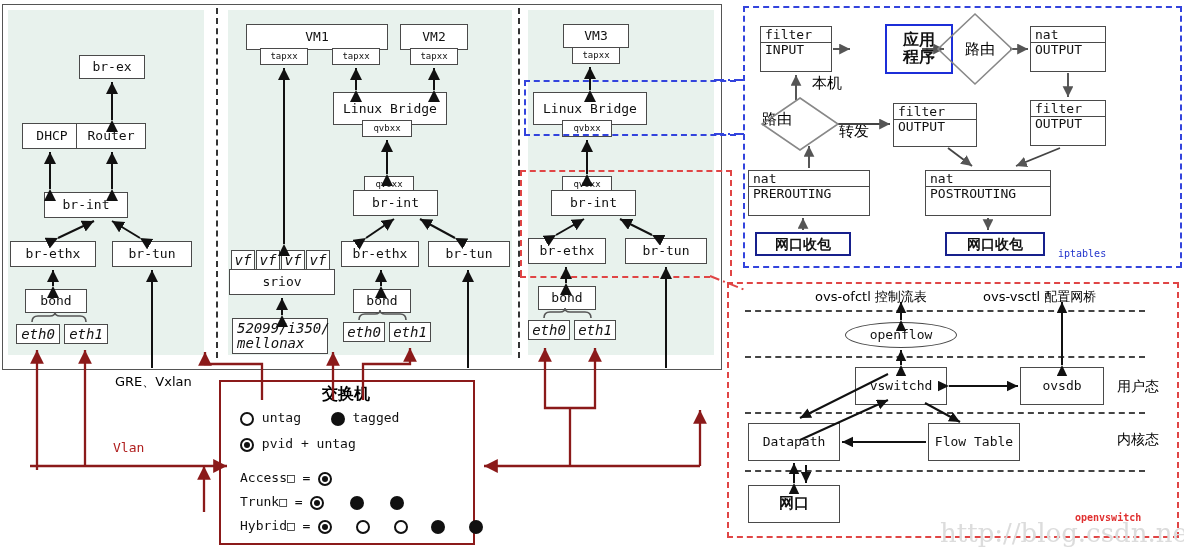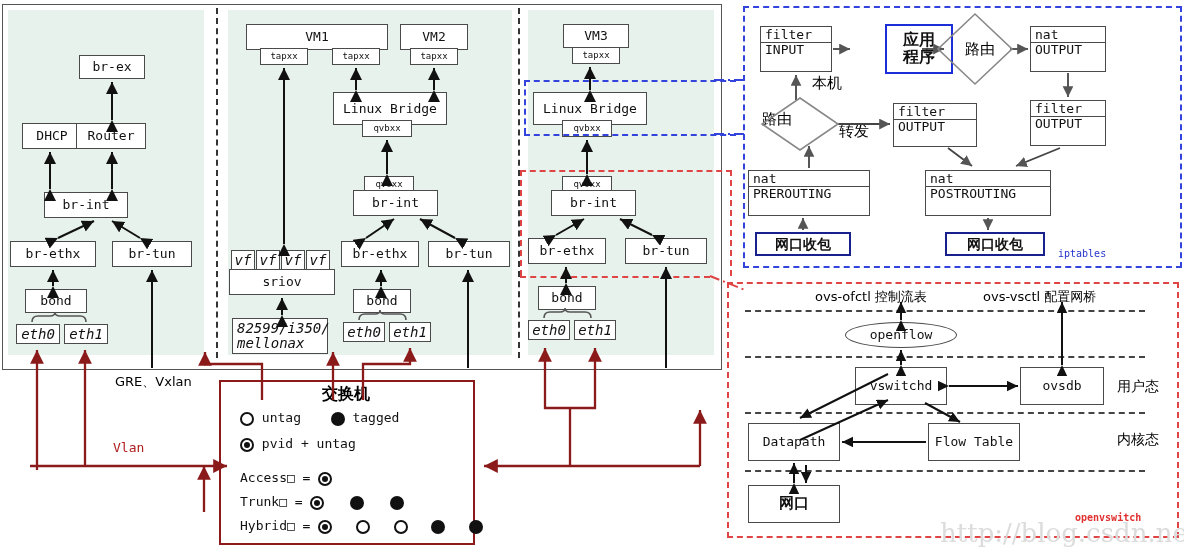--- a/index.html
+++ b/index.html
@@ -151,21 +151,21 @@
   <div class="nd sm" style="left:281px;top:250px;width:24px;height:20px;">
       <span>vf</span>
     </div>
   <div class="nd sm" style="left:306px;top:250px;width:24px;height:20px;">
       <span>vf</span>
     </div>
   <div class="nd" style="left:229px;top:269px;width:106px;height:26px;">
       <span>sriov</span>
     </div>
   <div class="nd two sm" style="left:232px;top:318px;width:96px;height:36px;">
-    <span class="ln">82599/i350/</span>
+    <span class="ln">52099/i350/</span>
     <span class="ln">mellonax</span>
   </div>
 
   <div class="nd" style="left:563px;top:24px;width:66px;height:24px;">
       <span>VM3</span>
     </div>
   <div class="nd xs" style="left:572px;top:47px;width:48px;height:17px;">
       <span>tapxx</span>
     </div>
   <div class="nd" style="left:533px;top:92px;width:114px;height:33px;">

